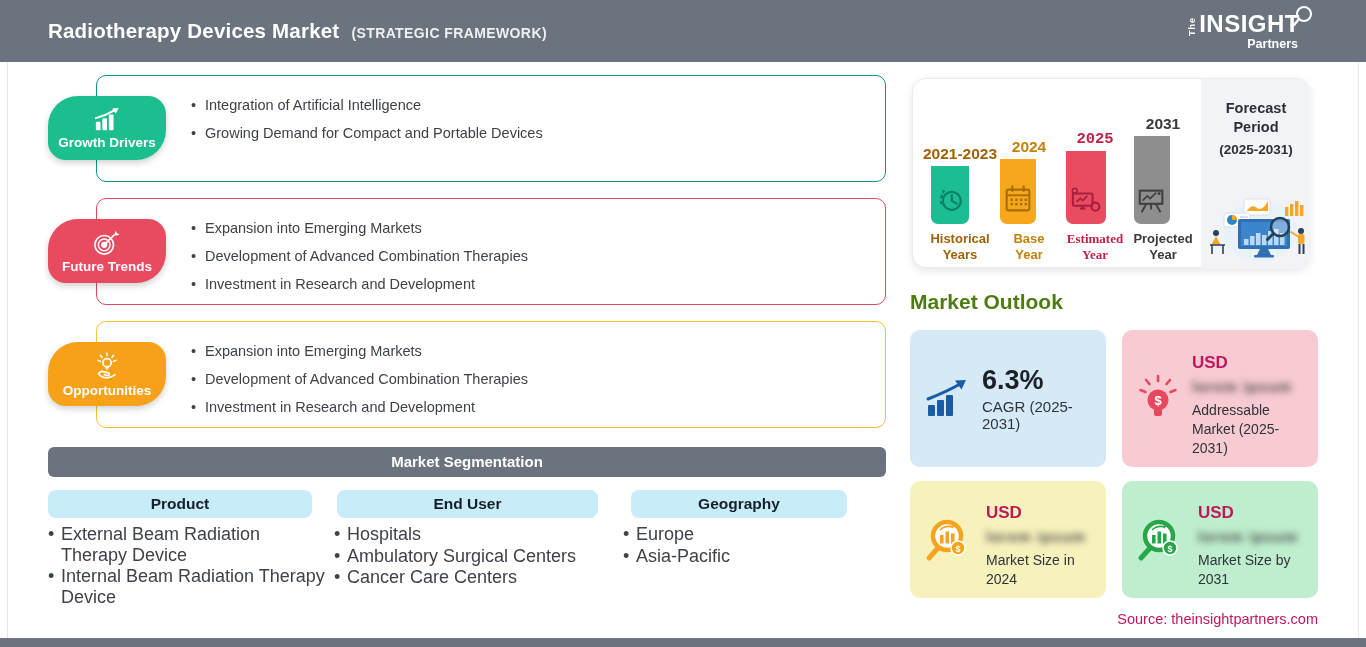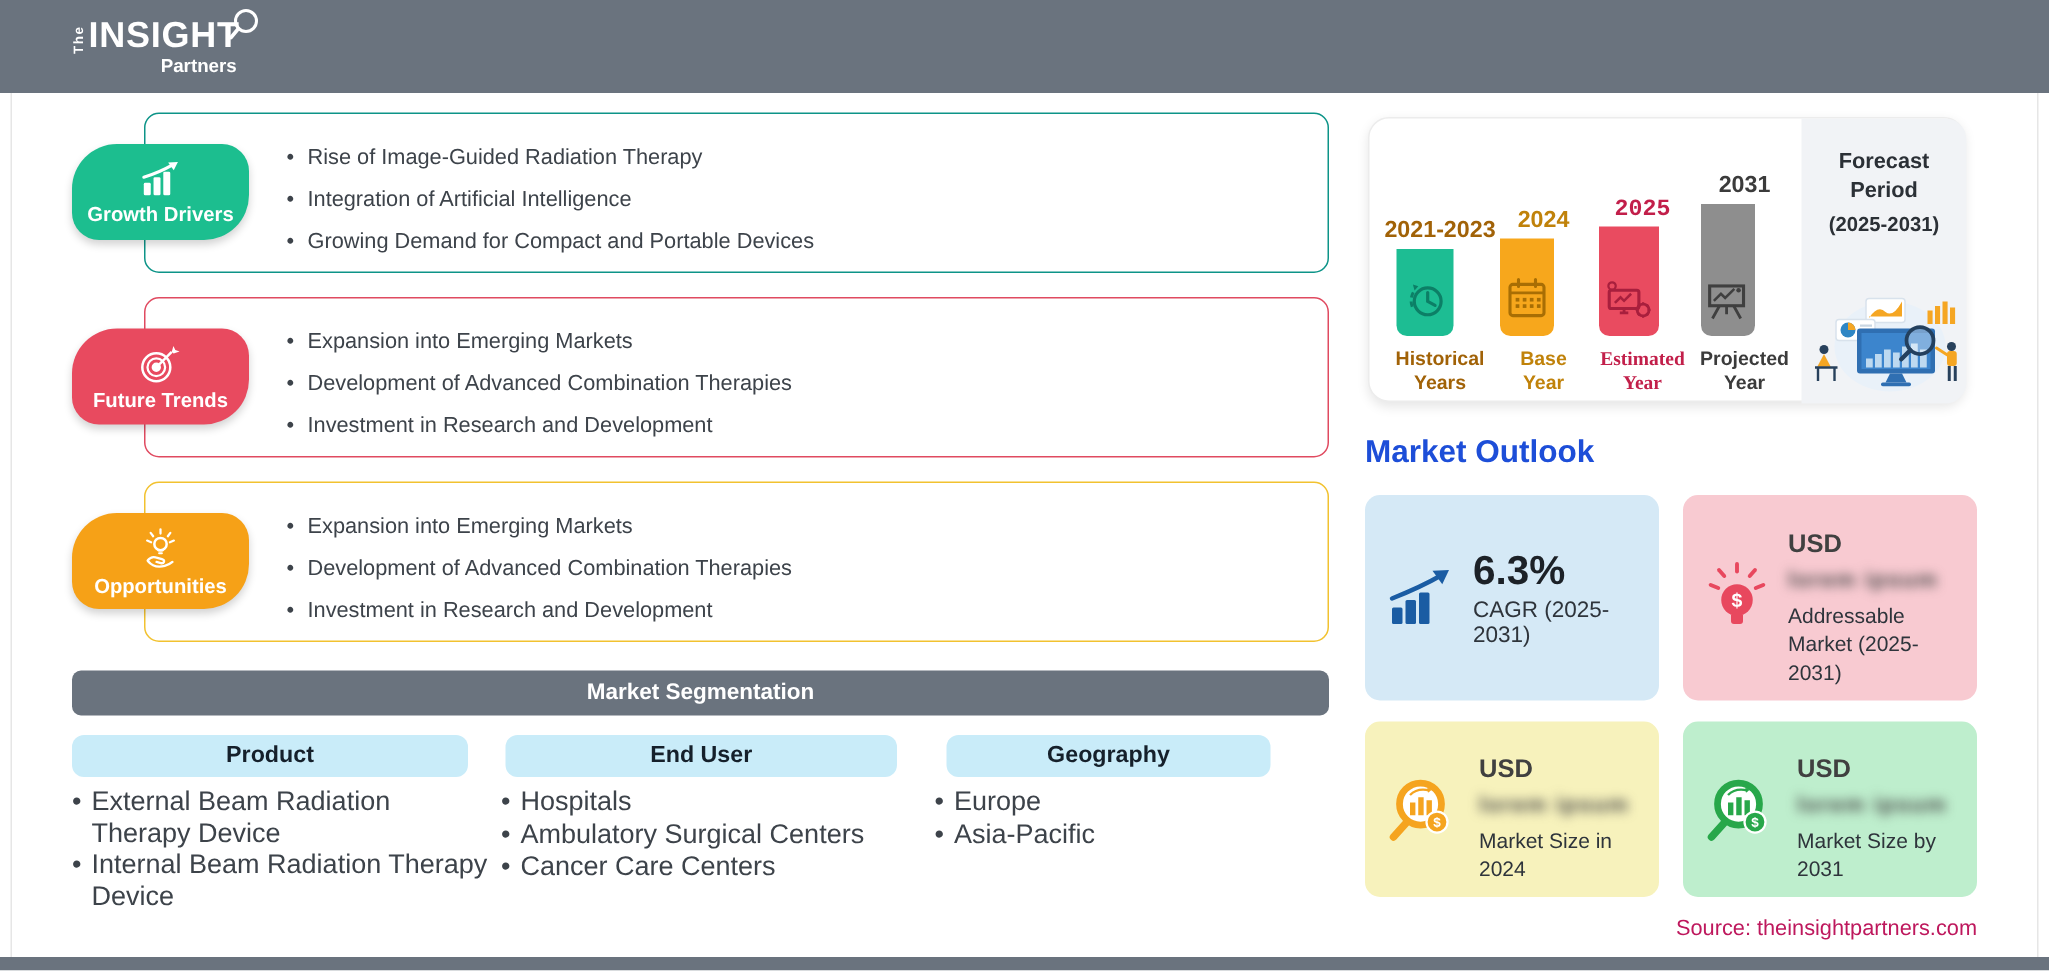--- a/index.html
+++ b/index.html
@@ -78,58 +78,61 @@
   .blabel { position:absolute; top:152px; width:74px; text-align:center; font-size:13px; font-weight:700;
             line-height:15.5px; white-space:pre-line; }
   .bl1 { left:10px; } .bl2 { left:79px; } .bl3 { left:145px;font-family:Liberation Serif, serif; } .bl4 { left:213px; }
   .forecast { position:absolute; top:0; left:288px; width:110px; height:190px; background:#f1f3f6;
               border-radius:0 14px 14px 0; text-align:center; padding-top:20px; }
   .forecast .ft { font-size:14.5px; font-weight:700; color:#2b3036; line-height:19px; white-space:pre-line; }
   .forecast .fr { font-size:13.5px; font-weight:600; color:#2b3036; margin-top:5px; }
   .forecast svg { position:absolute; left:3px; bottom:6px; }
 
   
-  .mo-title { position:absolute; top:290px; left:910px; font-size:21px; font-weight:700; color:#1d4ed8; }
+  .mo-title { position:absolute; top:290px; left:910px; font-size:21px; font-weight:700; color:#4d7c0f; }
   .card { position:absolute; border-radius:10px; display:flex; align-items:center; padding:12px 12px 12px 14px; gap:12px; }
   .card-cagr  { top:330px; left:910px;  width:196px; height:137px; background:#d5e9f6; }
   .card-pink  { top:330px; left:1122px; width:196px; height:137px; background:#f8cad1; }
   .card-yellow{ top:481px; left:910px;  width:196px; height:117px; background:#f7f2bc; }
   .card-green { top:481px; left:1122px; width:196px; height:117px; background:#beeecd; }
   .cagr-value { font-size:27px; font-weight:700; color:#1c2127; line-height:30px; }
   .cagr-label { font-size:15px; color:#2e343b; margin-top:3px; }
-  .usd { font-size:17px; font-weight:700; color:#404040; margin-bottom:5px;margin-top:13px; }
+  .usd { font-size:17px; font-weight:700; color:#be185d; margin-bottom:5px;margin-top:13px; }
   .masked { font-size:15px; font-weight:700; color:#4a4a4a; filter:blur(3.5px); letter-spacing:1px; margin-bottom:6px; }
   .card-label { font-size:14px; color:#2e343b; line-height:19px; }
   .card .txt { flex:1; }
 
   .source { position:absolute; top:611px; right:48px; font-size:14.5px; color:#be185d; }
   .bottom-strip { position:absolute; bottom:0; left:0; right:0; height:9px; background:#6a737e; }
 </style>
 </head>
 <body>
 
 <div class="header">
+  <div class="title-wrap">
+    <span class="title">Radiotherapy Devices Market</span>
+    <span class="subtitle">(STRATEGIC FRAMEWORK)</span>
+  </div>
   <div class="logo">
     <div class="logo-main">
       <span class="logo-the">The</span>
       <span class="logo-insight">INSIGHT</span>
       <svg class="logo-mag" width="26" height="26" viewBox="0 0 26 26">
         <circle cx="14" cy="10" r="7" fill="none" stroke="#ffffff" stroke-width="2"></circle>
         <path d="M9 15 L4 21" stroke="#ffffff" stroke-width="2.4" stroke-linecap="round"></path>
       </svg>
     </div>
     <div class="logo-partners">Partners</div>
   </div>
 </div>
 
 <div class="frame"></div>
 
 <div class="sec sec-green">
   <ul>
-    <li>Rise of Image-Guided Radiation Therapy</li>
     <li>Integration of Artificial Intelligence</li>
     <li>Growing Demand for Compact and Portable Devices</li>
   </ul>
 </div>
 <div class="badge badge-green">
   <svg width="34" height="26" viewBox="0 0 36 28">
     <rect x="6" y="16" width="5" height="9" rx="1" fill="#fff"></rect>
     <rect x="13" y="12" width="5" height="13" rx="1" fill="#fff"></rect>
     <rect x="20" y="8" width="5" height="17" rx="1" fill="#fff"></rect>
     <path d="M6 12 C 13 10, 20 7, 27 3" stroke="#fff" stroke-width="2.2" fill="none" stroke-linecap="round"></path>

